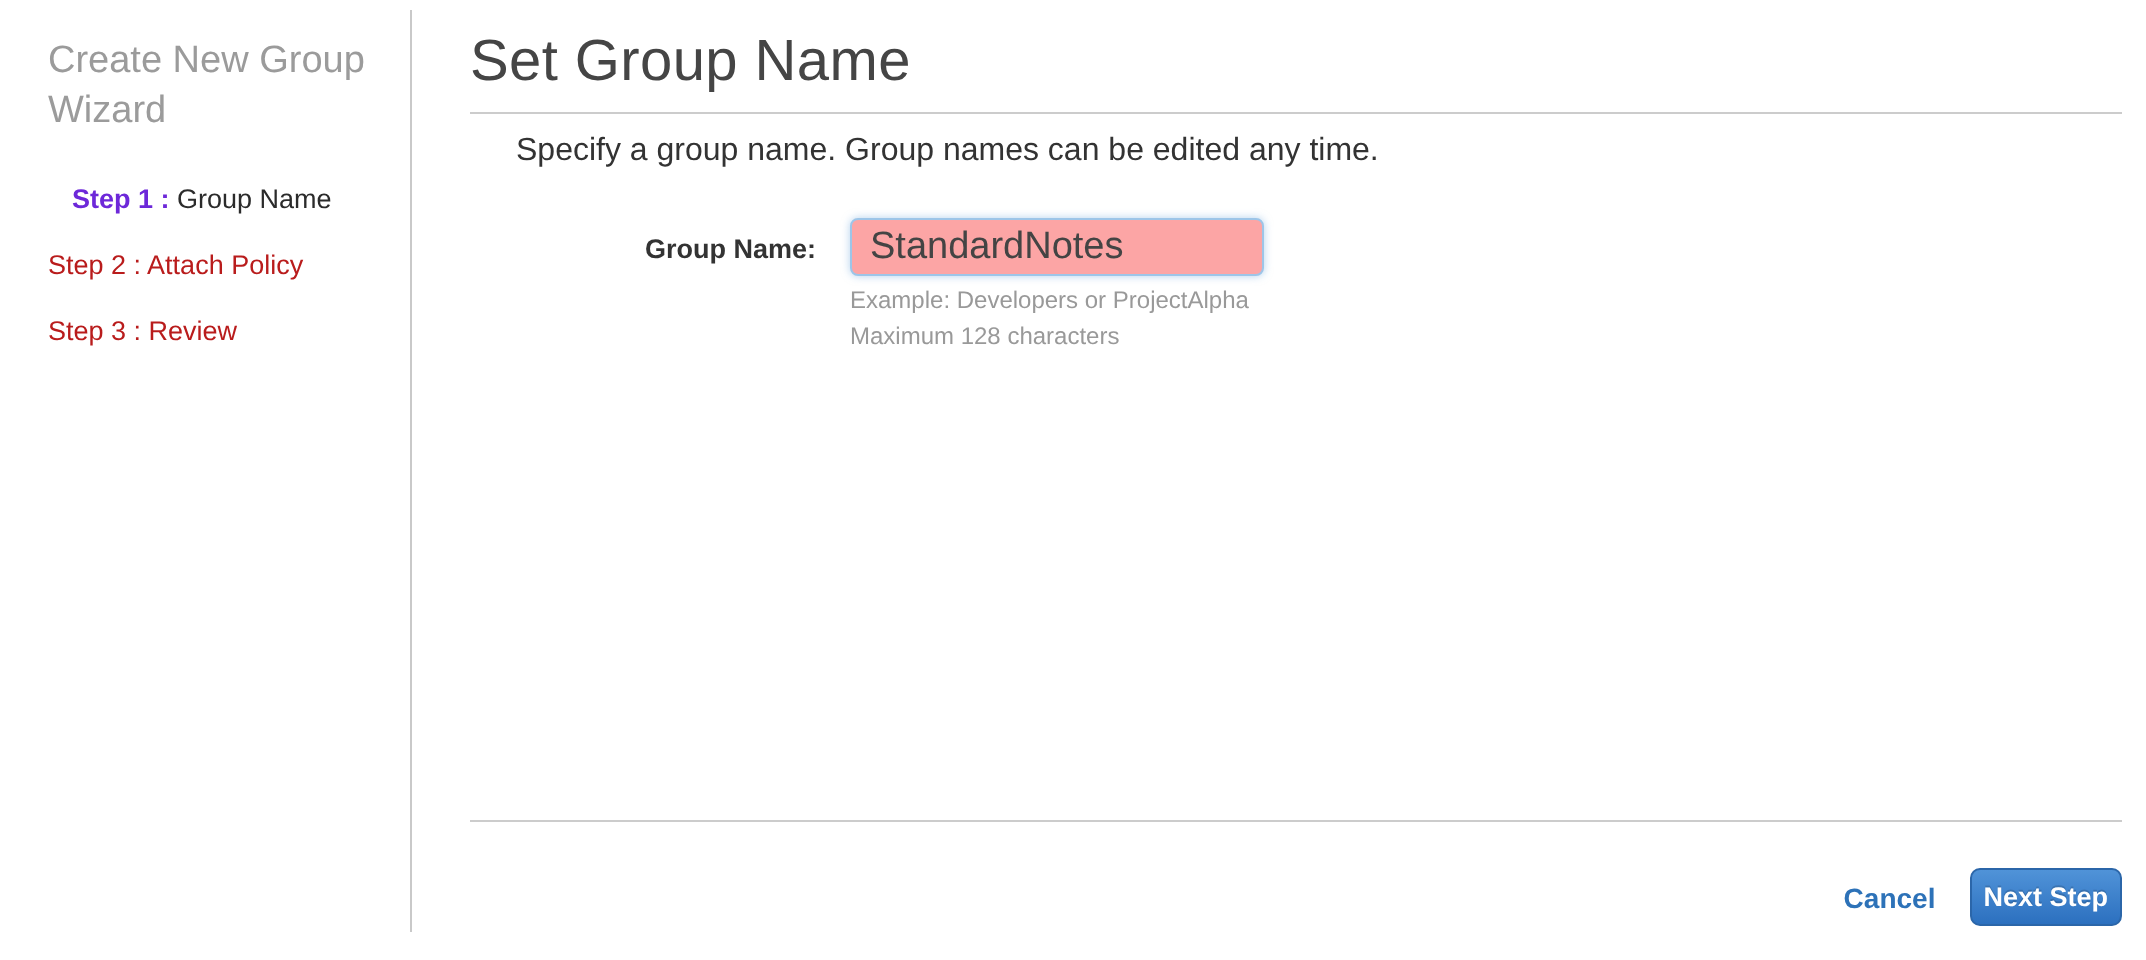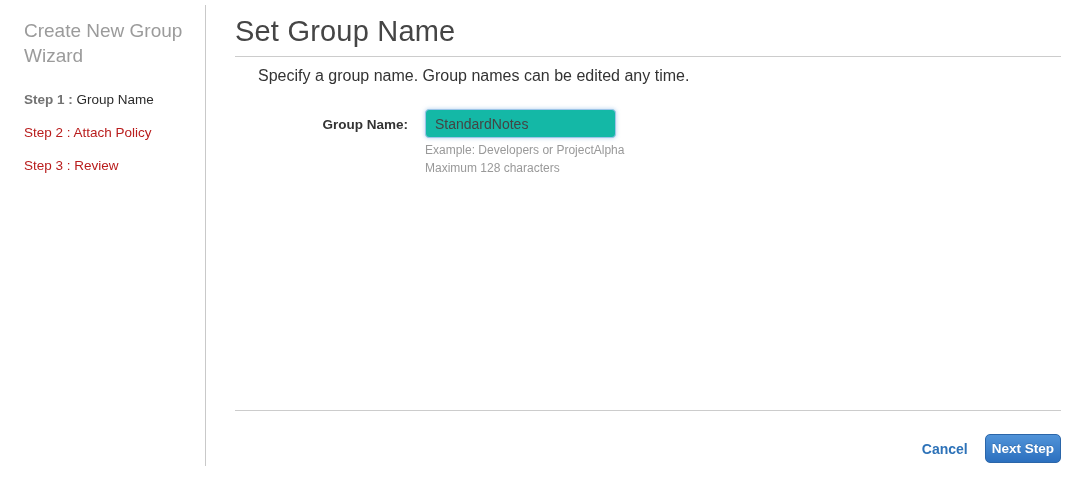--- a/index.html
+++ b/index.html
@@ -34,21 +34,21 @@
   }
   .steps { margin-top: 25px; list-style: none; }
   .step {
     font-size: 13.5px;
     line-height: 14px;
     margin-bottom: 19px;
     color: #b91c1c;
     white-space: nowrap;
   }
   .step.active { color: #2b2b2b; }
-  .step.active .step-prefix { font-weight: bold; color: #737373; }
+  .step.active .step-prefix { font-weight: bold; color: #6d28d9; margin-left: 12px; }
 
   
   .main {
     flex: 1;
     position: relative;
     padding: 0 12px 0 29px;
   }
   .page-title {
     margin-top: 14px;
     font-size: 29px;
@@ -77,31 +77,31 @@
     width: 173px;
     flex: 0 0 173px;
     text-align: right;
     font-size: 13.5px;
     font-weight: bold;
     color: #333333;
     padding-top: 8px;
   }
   .form-field { margin-left: 17px; }
   .group-name-input {
-    width: 191px;
+    width: 207px;
     height: 29px;
     padding: 4px 9px;
     font-family: "Liberation Sans", sans-serif;
-    font-size: 14px;
+    font-size: 19px;
     color: #444444;
     border: 1px solid #9dc5e8;
     border-radius: 4px;
     outline: none;
     box-shadow: 0 0 4px rgba(116, 171, 223, 0.55);
-    background: #14b8a6;
+    background: #fca5a5;
   }
   .hint {
     font-size: 12px;
     line-height: 18px;
     color: #999999;
     margin-top: 3px;
   }
   .hint + .hint { margin-top: 0; }
 
   

